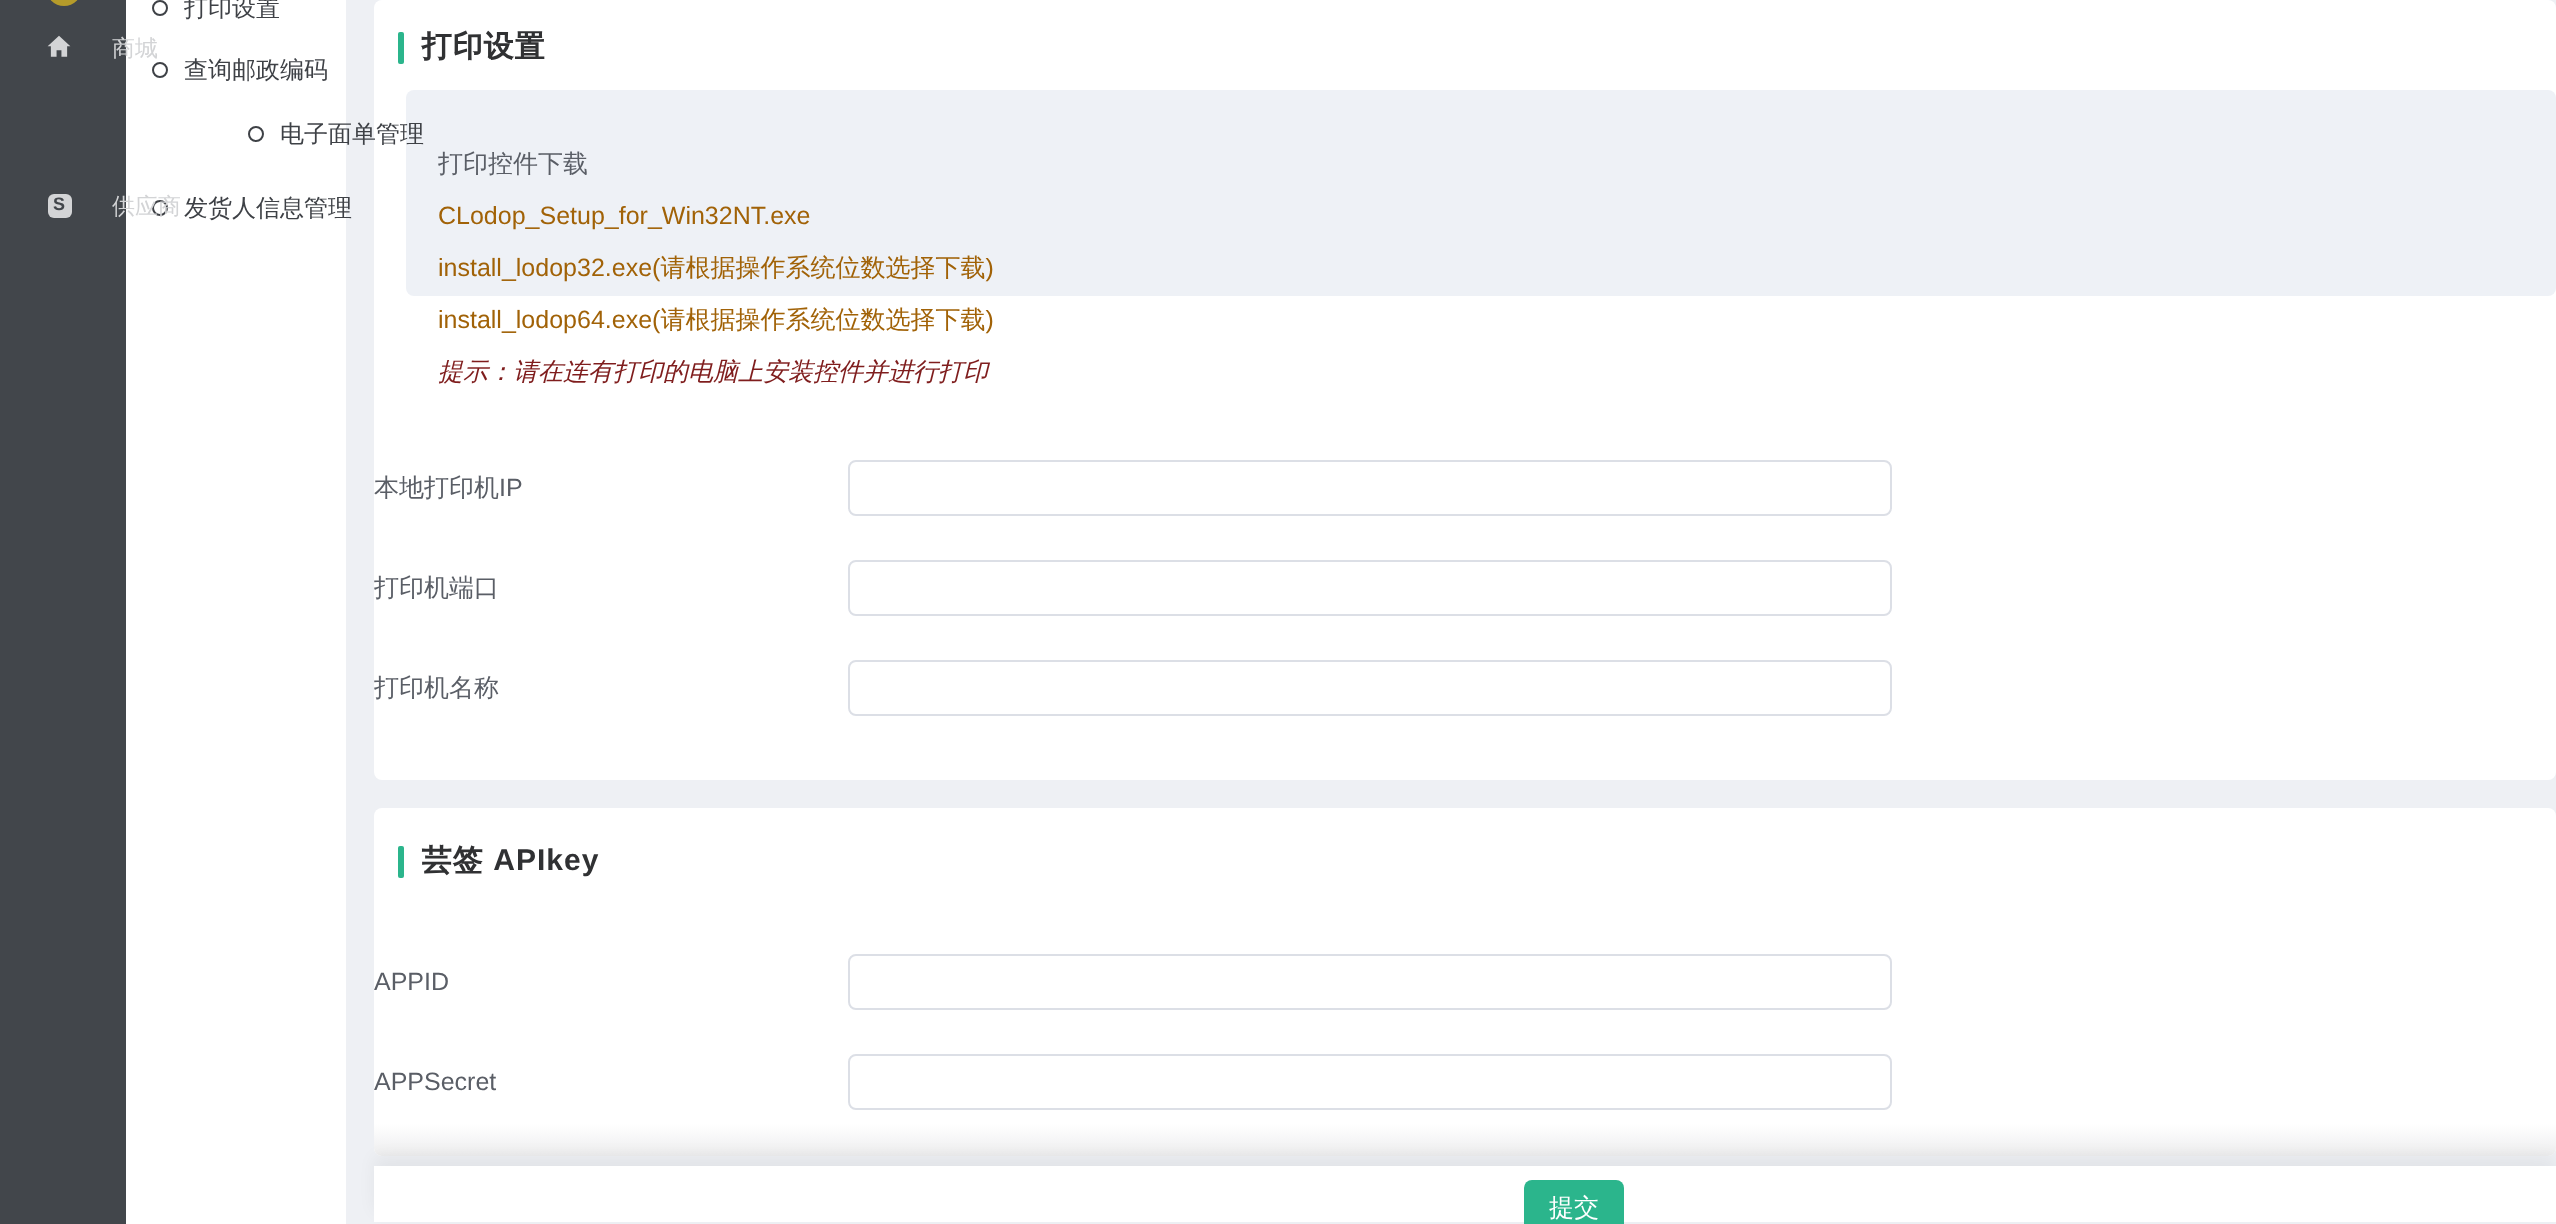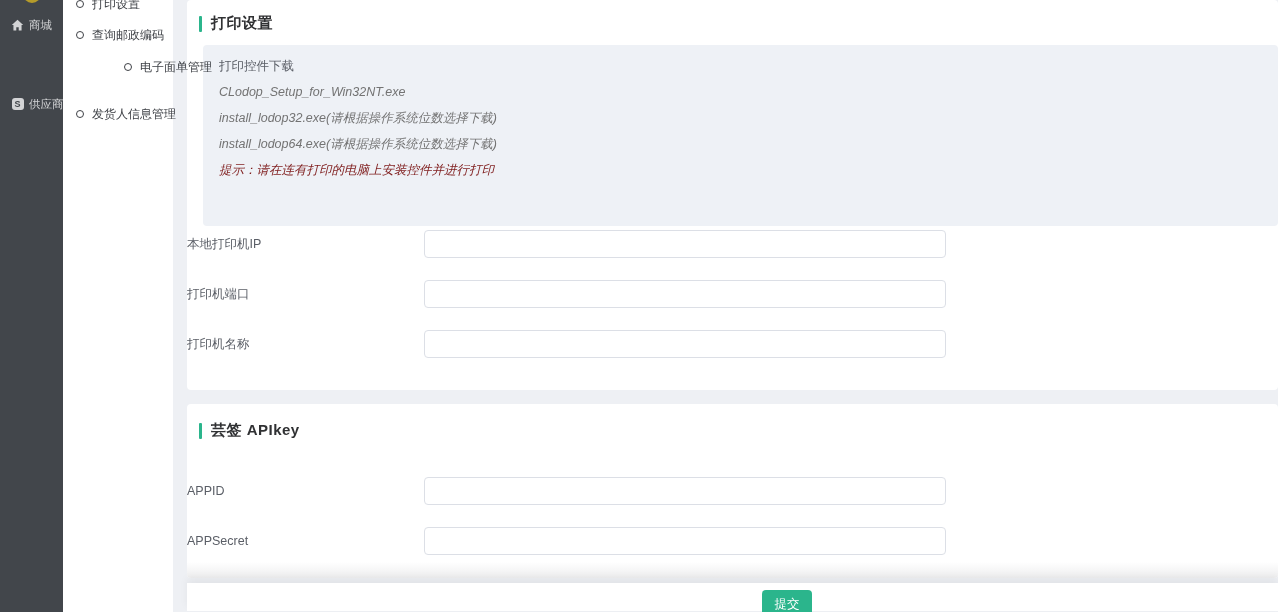--- a/index.html
+++ b/index.html
@@ -4,21 +4,21 @@
 <style>
   * { margin:0; padding:0; box-sizing:border-box; }
   html,body { width:1278px; height:612px; }
   body { font-family:"Liberation Sans", sans-serif; }
 
   .app { position:relative; width:1278px; height:612px; overflow:hidden; background:#eef0f4; }
 
   
   .sidebar { position:absolute; left:0; top:0; width:63px; height:612px; background:#42464b; z-index:5; }
   .logo-partial { position:absolute; left:23px; top:-15px; width:18px; height:18px; border-radius:50%; background:#b59b2a; }
-  .side-item { position:absolute; left:4px; width:63px; height:16px; display:flex; align-items:center; padding-left:7px; gap:5px; cursor:pointer; }
+  .side-item { position:absolute; left:16px; width:63px; height:16px; display:flex; padding-left:7px; gap:20px; cursor:pointer; }
   .side-item .glyph { width:13px; height:13px; flex:0 0 13px; display:flex; align-items:center; justify-content:center; }
   .side-item .txt { color:#d3d4d6; font-size:11.5px; white-space:nowrap; }
   .s-badge { width:12px; height:12px; background:#d3d4d6; color:#42464b; border-radius:3px; font-size:9px; font-weight:bold; display:flex; align-items:center; justify-content:center; line-height:1; }
 
   
   .submenu { position:absolute; left:63px; top:0; width:110px; height:612px; background:#ffffff; z-index:4; }
   .submenu-item { position:absolute; left:0; width:110px; height:16px; display:flex; align-items:center; padding-left:13px; gap:8px; cursor:pointer; }
   .submenu-item .ring { width:8px; height:8px; flex:0 0 8px; border:1.6px solid #3e4146; border-radius:50%; background:#fff; }
   .submenu-item .lbl { font-size:12px; color:#3e4146; white-space:nowrap; }
 
@@ -26,24 +26,24 @@
   .card { position:absolute; left:187px; right:0; background:#ffffff; border-radius:4px; }
   .card-print { top:0; height:390px; }
   .card-api { top:404px; height:174px; }
   .card-api:after { content:""; position:absolute; left:0; right:0; bottom:0; height:16px; background:linear-gradient(#ffffff, #ededee); border-radius:0 0 4px 4px; }
 
   .section-header { position:absolute; left:12px; display:flex; align-items:center; gap:9px; }
   .accent-bar { width:3px; height:16px; background:#2bb58c; border-radius:1px; }
   .section-title { font-size:15px; font-weight:bold; color:#303133; letter-spacing:0.5px; }
 
   
-  .download-box { position:absolute; left:16px; right:0; top:45px; height:181px; background:#eef1f6; border-radius:4px; padding:8px 0 0 16px; }
+  .download-box { position:absolute; left:16px; right:0; top:45px; height:103px; background:#eef1f6; border-radius:4px; padding:24px 0 0 16px; }
   .dl-line { height:26px; line-height:26px; font-size:12.5px; white-space:nowrap; }
   .dl-heading { color:#5a5e66; }
-  .dl-link { color:#737373; cursor:pointer; text-decoration:none; display:block;font-style:italic; }
+  .dl-link { color:#a16207; cursor:pointer; text-decoration:none; display:block; }
   .dl-tip { color:#7f1d1d;font-style:italic; }
 
   
   .form-row { position:absolute; left:0; height:28px; }
   .form-row .flabel { position:absolute; left:0; width:233px; height:28px; line-height:28px; text-align:left; font-size:12.5px; color:#5a5e66; white-space:nowrap; }
   .form-row input { position:absolute; left:237px; top:0; width:522px; height:28px; border:1px solid #dcdfe6; border-radius:4px; background:#fff; font-size:12.5px; color:#303133; padding:0 10px; outline:none; font-family:"Liberation Sans", sans-serif; }
 
   
   .footer { position:absolute; left:187px; right:0; top:583px; height:28px; background:#ffffff; box-shadow:0 -5px 9px rgba(0,0,0,0.05); z-index:3; }
   .submit-btn { position:absolute; left:575px; top:7px; width:50px; height:28px; background:#2bb58c; color:#ffffff; border:none; border-radius:4px; font-size:12.5px; cursor:pointer; font-family:"Liberation Sans", sans-serif; }
@@ -79,21 +79,21 @@
       <span class="lbl">打印设置</span>
     </div>
     <div class="submenu-item" style="top:27px;">
       <span class="ring"></span>
       <span class="lbl">查询邮政编码</span>
     </div>
     <div class="submenu-item" style="top:59px;margin-left:48px;">
       <span class="ring"></span>
       <span class="lbl">电子面单管理</span>
     </div>
-    <div class="submenu-item" style="top:106px;text-align:right;">
+    <div class="submenu-item" style="top:96px;text-align:right;">
       <span class="ring"></span>
       <span class="lbl">发货人信息管理</span>
     </div>
   </nav>
 
   <section class="card card-print">
     <div class="section-header" style="top:14px;">
       <span class="accent-bar"></span>
       <span class="section-title">打印设置</span>
     </div>

